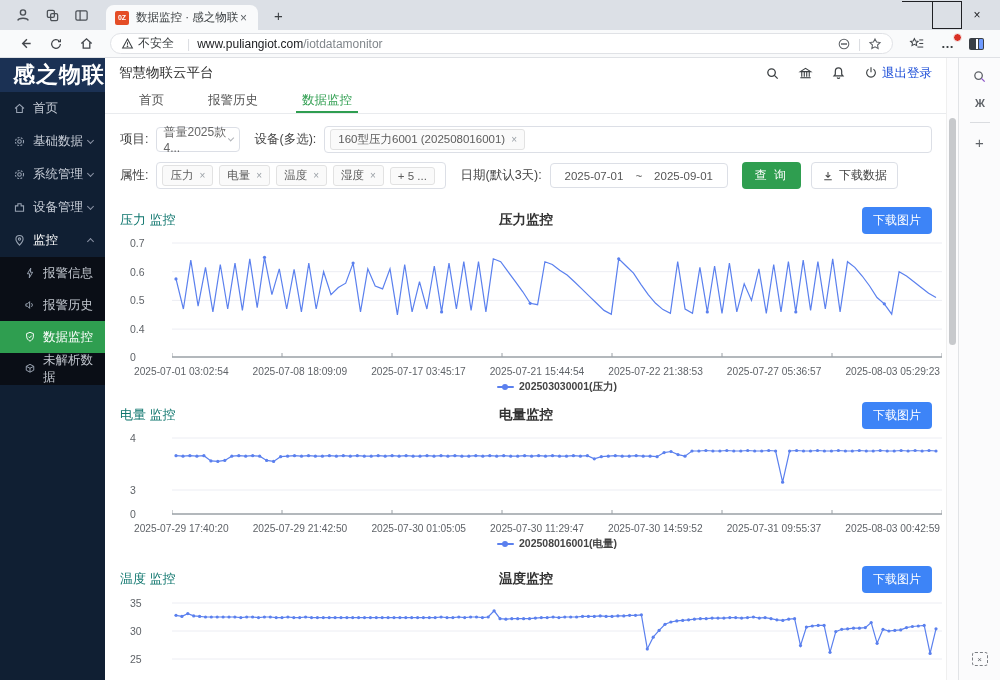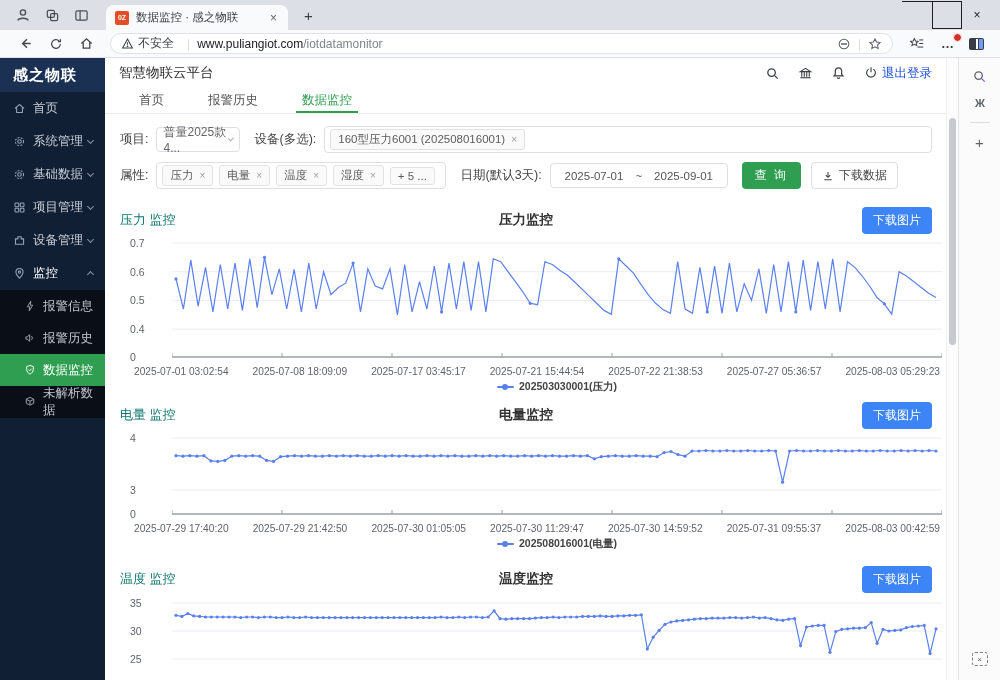--- a/index.html
+++ b/index.html
@@ -3,21 +3,21 @@
 <meta charset="utf-8">
 <style>
   *{box-sizing:border-box;margin:0;padding:0;font-family:"Liberation Sans","DejaVu Sans",sans-serif;}
   html,body{width:1000px;height:680px;overflow:hidden;background:#fff;}
   body{position:relative;font-size:13px;color:#333;}
   .i{display:inline-block;vertical-align:middle;flex:none;}
 
   
   .tabstrip{height:30px;background:#dce0e6;display:flex;align-items:center;padding:0 8px;}
   .ts-ic{margin:0 7px;color:#4a4f55;display:flex;align-items:center;}
-  .btab{margin-left:10px;height:25px;align-self:flex-end;background:#f9fafb;border-radius:8px 8px 0 0;display:flex;align-items:center;padding:0 9px;width:182px;}
+  .btab{margin-left:10px;height:25px;align-self:flex-end;background:#f9fafb;border-radius:8px 8px 0 0;display:flex;align-items:center;padding:0 9px;width:152px;}
   .favicon{width:14px;height:14px;background:#e44d26;color:#fff;font-size:7px;font-weight:bold;border-radius:2px;display:flex;align-items:center;justify-content:center;}
   .btab .t{font-size:11.5px;color:#3c4043;margin-left:7px;flex:1;white-space:nowrap;overflow:hidden;}
   .btab .x{color:#5f6368;font-size:12px;padding:0 2px;}
   .newtab{font-size:15px;color:#3c4043;margin-left:12px;padding:0 4px;}
   .winctl{margin-left:auto;display:flex;align-items:center;}
   .winctl span{width:30px;text-align:center;color:#202124;font-size:12px;display:inline-flex;justify-content:center;align-items:center;height:28px;}
   .wmin{display:inline-block;width:10px;border-top:1px solid #202124;}
   .wmax{display:inline-block;width:9px;height:9px;border:1px solid #202124;}
   .toolbar{height:28px;background:#f9fafb;border-bottom:1px solid #dfe1e5;display:flex;align-items:center;padding:0 10px;}
   .tb-ic{margin:0 8px;color:#43474c;display:flex;align-items:center;font-size:14px;}
@@ -29,21 +29,21 @@
   .addr-right{margin-left:auto;display:flex;align-items:center;color:#5f6368;}
   .dots-badge{position:relative;font-weight:bold;color:#3c4043;letter-spacing:1px;margin:0 8px;}
   .dots-badge .badge{position:absolute;right:-7px;top:-3px;width:9px;height:9px;border-radius:50%;background:#d93025;border:1.5px solid #f9fafb;}
   .spliticon{width:15px;height:12px;background:#3a3f45;border-radius:2px;position:relative;margin:0 6px;}
   .spliticon::after{content:'';position:absolute;left:7px;top:1px;bottom:1px;width:1.5px;background:#fff;}
   .spliticon::before{content:'';position:absolute;right:1px;top:1px;bottom:1px;width:4px;background:#6f9bff;border-radius:1px;}
 
   
   .app{position:absolute;top:58px;left:0;right:0;bottom:0;display:flex;}
   .sidenav{width:105px;background:#101f33;color:#c6ccd6;flex:none;display:flex;flex-direction:column;}
-  .brand{height:34px;background:#1b3154;color:#fff;font-size:15px;font-weight:bold;display:flex;align-items:center;padding-left:13px;letter-spacing:1px;}
+  .brand{height:34px;background:#1b3154;color:#fff;font-size:22px;font-weight:bold;display:flex;align-items:center;padding-left:13px;letter-spacing:1px;}
   .nav-item{height:33px;display:flex;align-items:center;padding-left:13px;font-size:12.5px;position:relative;color:#c6ccd6;}
   .nav-item .nicon{color:#98a3b3;margin-right:7px;}
   .chev{width:5px;height:5px;border-right:1.3px solid #8a93a5;border-bottom:1.3px solid #8a93a5;position:absolute;right:12px;}
   .chev.down{transform:rotate(45deg);top:13px;}
   .chev.up{transform:rotate(-135deg);top:15px;}
   .submenu{background:#0a0e16;}
   .sub-item{height:32px;display:flex;align-items:center;padding-left:24px;font-size:12.5px;color:#c2c7cf;}
   .sub-item .nicon{color:#9aa4b2;margin-right:7px;}
   .sub-item.active{background:var(--green);color:#fff;}
   .sub-item.active .nicon{color:#fff;}
@@ -201,39 +201,29 @@
       <svg class="nicon i" width="13" height="13" viewBox="0 0 16 16" fill="none" stroke="currentColor" stroke-width="1.3">
           <path d="M2.5 8 8 3l5.5 5M4.5 7v6h7V7"></path>
         </svg>
       <span>首页</span>
     </div>
     <div class="nav-item">
       <svg class="nicon i" width="13" height="13" viewBox="0 0 16 16" fill="none" stroke="currentColor" stroke-width="1.3">
           <circle cx="8" cy="8" r="2.2"></circle>
           <circle cx="8" cy="8" r="5" stroke-dasharray="2.4 1.7"></circle>
         </svg>
-      <span>系统管理</span>
+      <span>基础数据</span>
       <span class="chev down"></span>
     </div>
     <div class="nav-item">
       <svg class="nicon i" width="13" height="13" viewBox="0 0 16 16" fill="none" stroke="currentColor" stroke-width="1.3">
           <circle cx="8" cy="8" r="2.2"></circle>
           <circle cx="8" cy="8" r="5" stroke-dasharray="2.4 1.7"></circle>
         </svg>
-      <span>基础数据</span>
-      <span class="chev down"></span>
-    </div>
-    <div class="nav-item">
-      <svg class="nicon i" width="13" height="13" viewBox="0 0 16 16" fill="none" stroke="currentColor" stroke-width="1.3">
-          <rect x="2.5" y="2.5" width="4.6" height="4.6" rx="1"></rect>
-          <rect x="8.9" y="2.5" width="4.6" height="4.6" rx="1"></rect>
-          <rect x="2.5" y="8.9" width="4.6" height="4.6" rx="1"></rect>
-          <rect x="8.9" y="8.9" width="4.6" height="4.6" rx="1"></rect>
-        </svg>
-      <span>项目管理</span>
+      <span>系统管理</span>
       <span class="chev down"></span>
     </div>
     <div class="nav-item">
       <svg class="nicon i" width="13" height="13" viewBox="0 0 16 16" fill="none" stroke="currentColor" stroke-width="1.3">
           <path d="M3 6h3V3.5h4V6h3v6.5H3z"></path>
         </svg>
       <span>设备管理</span>
       <span class="chev down"></span>
     </div>
     <div class="nav-item" style="color:#fff;">

